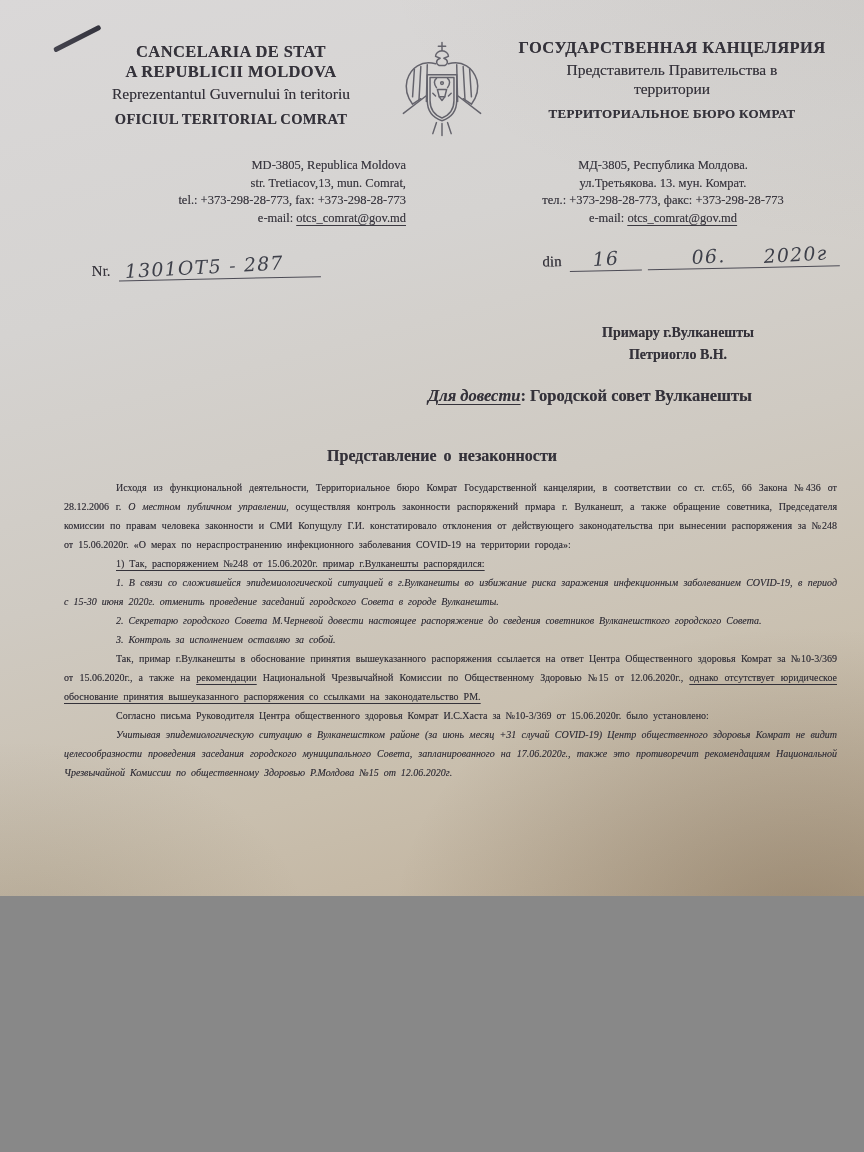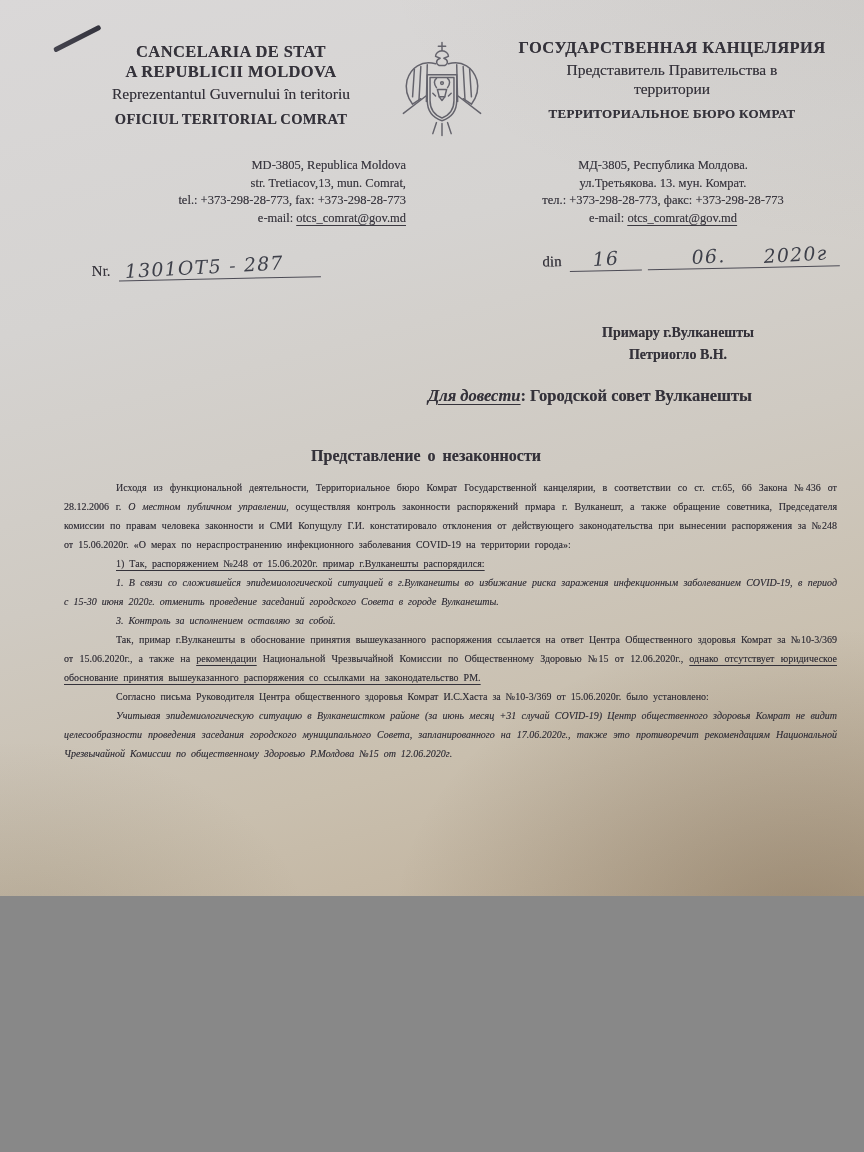--- a/index.html
+++ b/index.html
@@ -54,21 +54,21 @@
   .hand-gap{display:inline-block;width:38px;}
   
   .addressee{
     position:absolute;left:520px;top:322px;width:316px;
     text-align:center;font-weight:bold;font-size:14px;line-height:22px;
   }
   .fyi{position:absolute;left:428px;top:386px;font-weight:bold;font-size:16.5px;white-space:nowrap;}
   .fyi-label{font-style:italic;}
   
   .doc-title{
-    position:absolute;left:56px;top:447px;width:740px;
+    position:absolute;left:72px;top:447px;width:740px;
     text-align:center;font-weight:bold;font-size:16px;word-spacing:3px;
   }
   .body-text{
     position:absolute;left:64px;top:478px;width:773px;
     font-size:10px;line-height:19px;word-spacing:2.5px;
     text-align:justify;
   }
   .para{margin:0;text-indent:52px;}
   .para.gap{margin-top:38px;}
   .i{font-style:italic;}
@@ -144,19 +144,20 @@
   <div class="fyi">
     <span class="fyi-label u">Для довести</span><span>: Городской совет Вулканешты</span>
   </div>
 
   <div class="doc-title">Представление о незаконности</div>
 
   <div class="body-text">
     <p class="para"><span>Исходя из функциональной деятельности, Территориальное бюро Комрат Государственной канцелярии, в соответствии со ст. ст.65, 66 Закона №436 от 28.12.2006 г. </span><span class="i">О местном публичном управлении</span><span>, осуществляя контроль законности распоряжений прмара г. Вулканешт, а также обращение советника, Председателя комиссии по правам человека законности и СМИ Копущулу Г.И. констатировало отклонения от действующего законодательства при вынесении распоряжения за №248 от 15.06.2020г. «О мерах по нераспространению инфекционного заболевания COVID-19 на территории города»:</span></p>
     <p class="para"><span class="u">1) Так, распоряжением №248 от 15.06.2020г. примар г.Вулканешты распорядился:</span></p>
     <p class="para i">1. В связи со сложившейся эпидемиологической ситуацией в г.Вулканешты во избижание риска заражения инфекционным заболеванием COVID-19, в период с 15-30 июня 2020г. отменить проведение заседаний городского Совета в городе Вулканешты.</p>
+    <p class="para i">2. Секретарю городского Совета М.Черневой довести настоящее распоряжение до сведения советников Вулканешсткого городского Совета.</p>
     <p class="para i">3. Контроль за исполнением оставляю за собой.</p>
     <p class="para"><span>Так, примар г.Вулканешты в обоснование принятия вышеуказанного распоряжения ссылается на ответ Центра Общественного здоровья Комрат за №10-3/369 от 15.06.2020г., а также на </span><span class="u">рекомендации</span><span> Национальной Чрезвычайной Комиссии по Общественному Здоровью №15 от 12.06.2020г., </span><span class="u">однако отсутствует юридическое обоснование принятия вышеуказанного распоряжения со ссылками на законодательство РМ.</span></p>
     <p class="para">Согласно письма Руководителя Центра общественного здоровья Комрат И.С.Хаста за №10-3/369 от 15.06.2020г. было установлено:</p>
     <p class="para i">Учитывая эпидемиологическую ситуацию в Вулканешстком районе (за июнь месяц +31 случай COVID-19) Центр общественного здоровья Комрат не видит целесообразности проведения заседания городского муниципального Совета, запланированного на 17.06.2020г., также это противоречит рекомендациям Национальной Чрезвычайной Комиссии по общественному Здоровью Р.Молдова №15 от 12.06.2020г.</p>
   </div>
 
 </div>
 
 </body></html>

